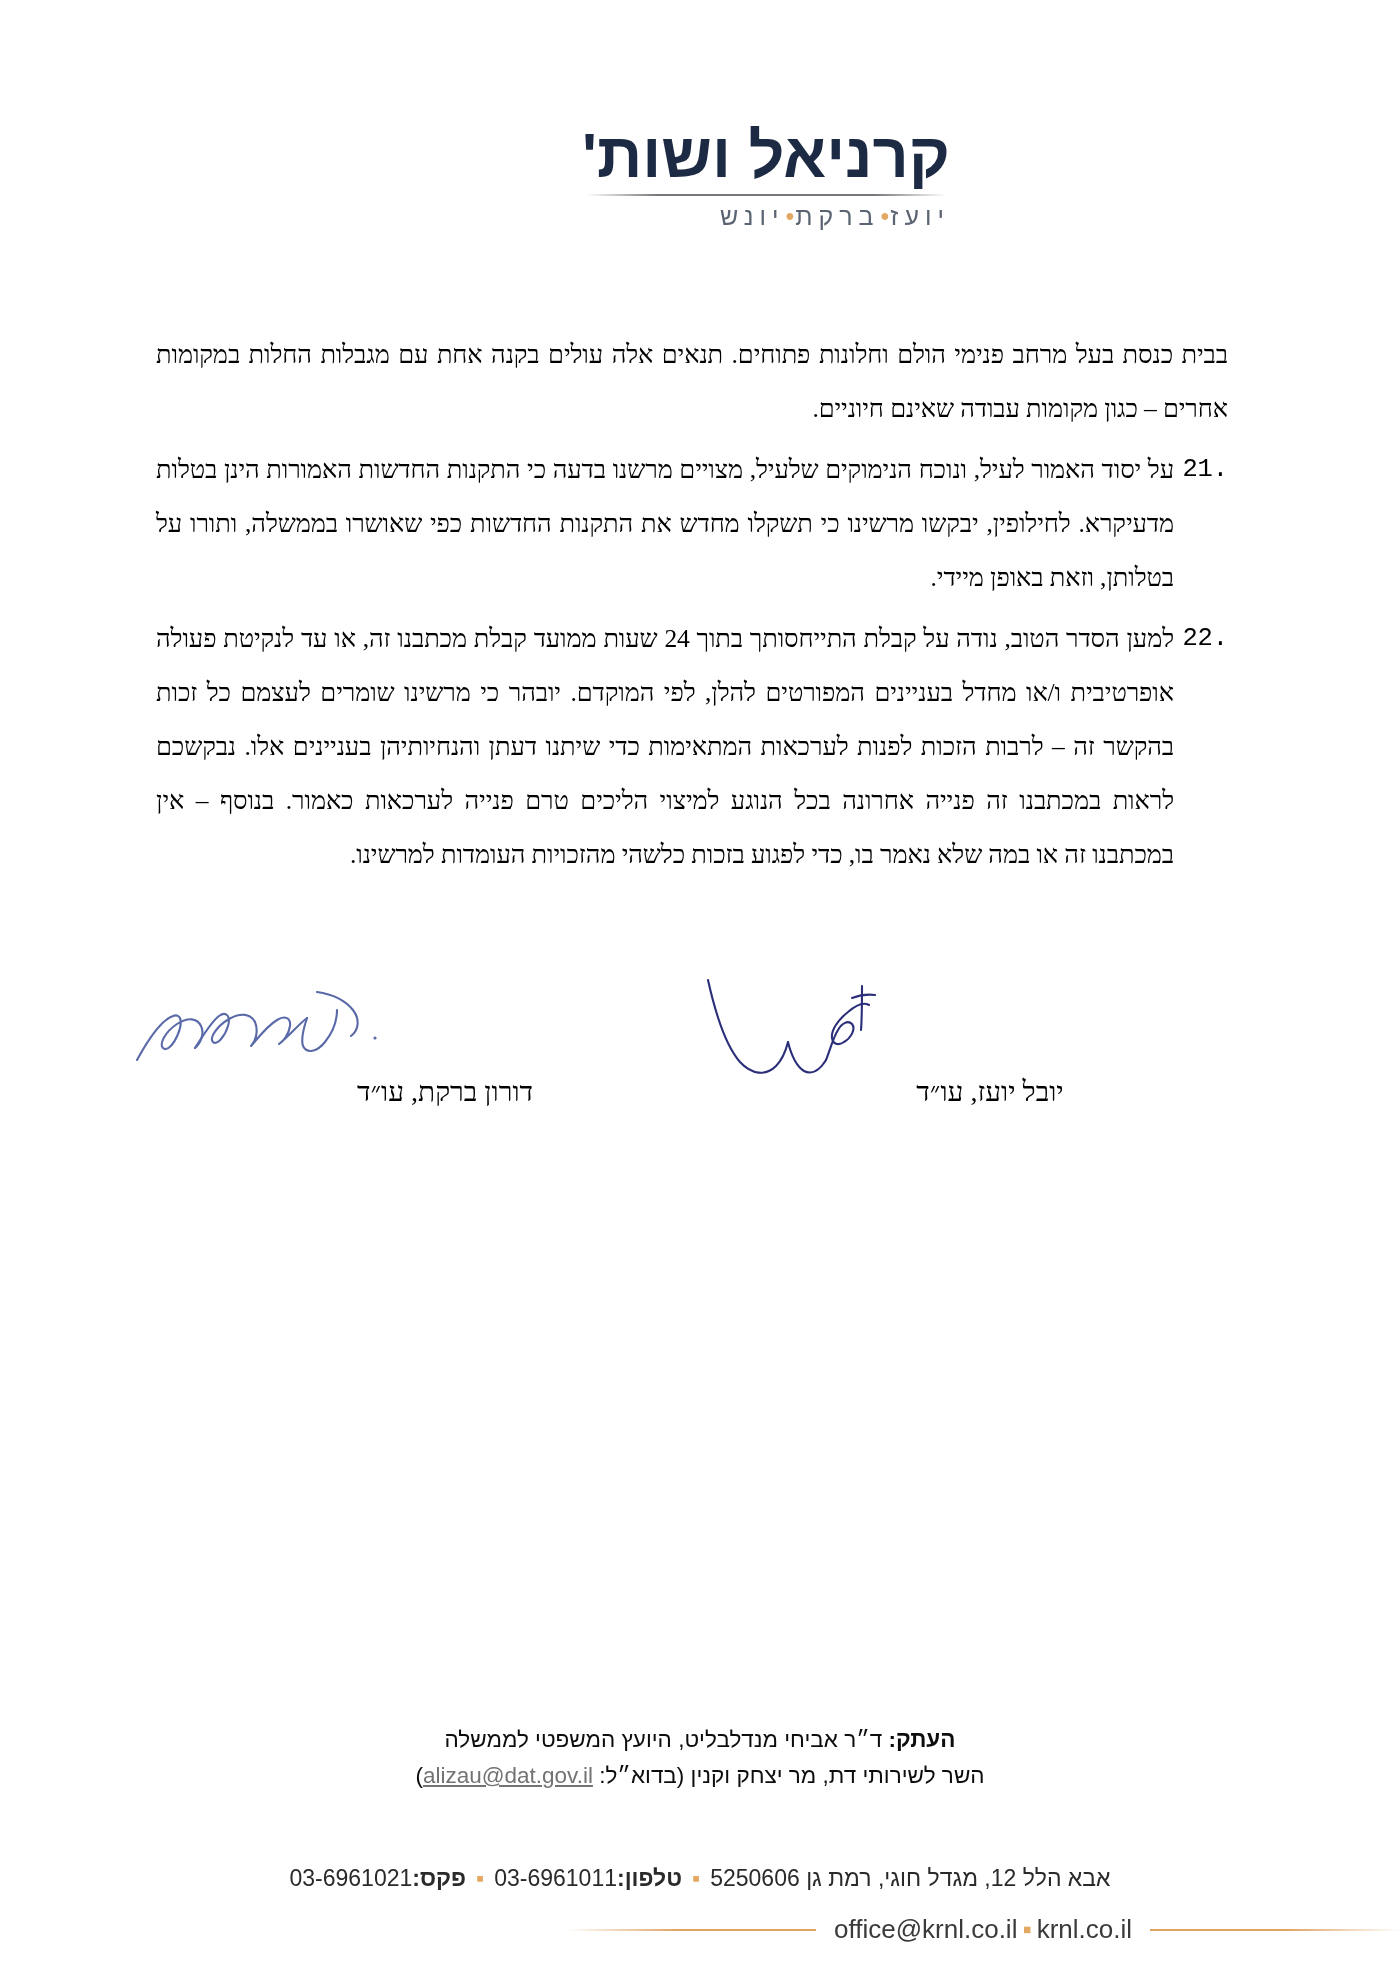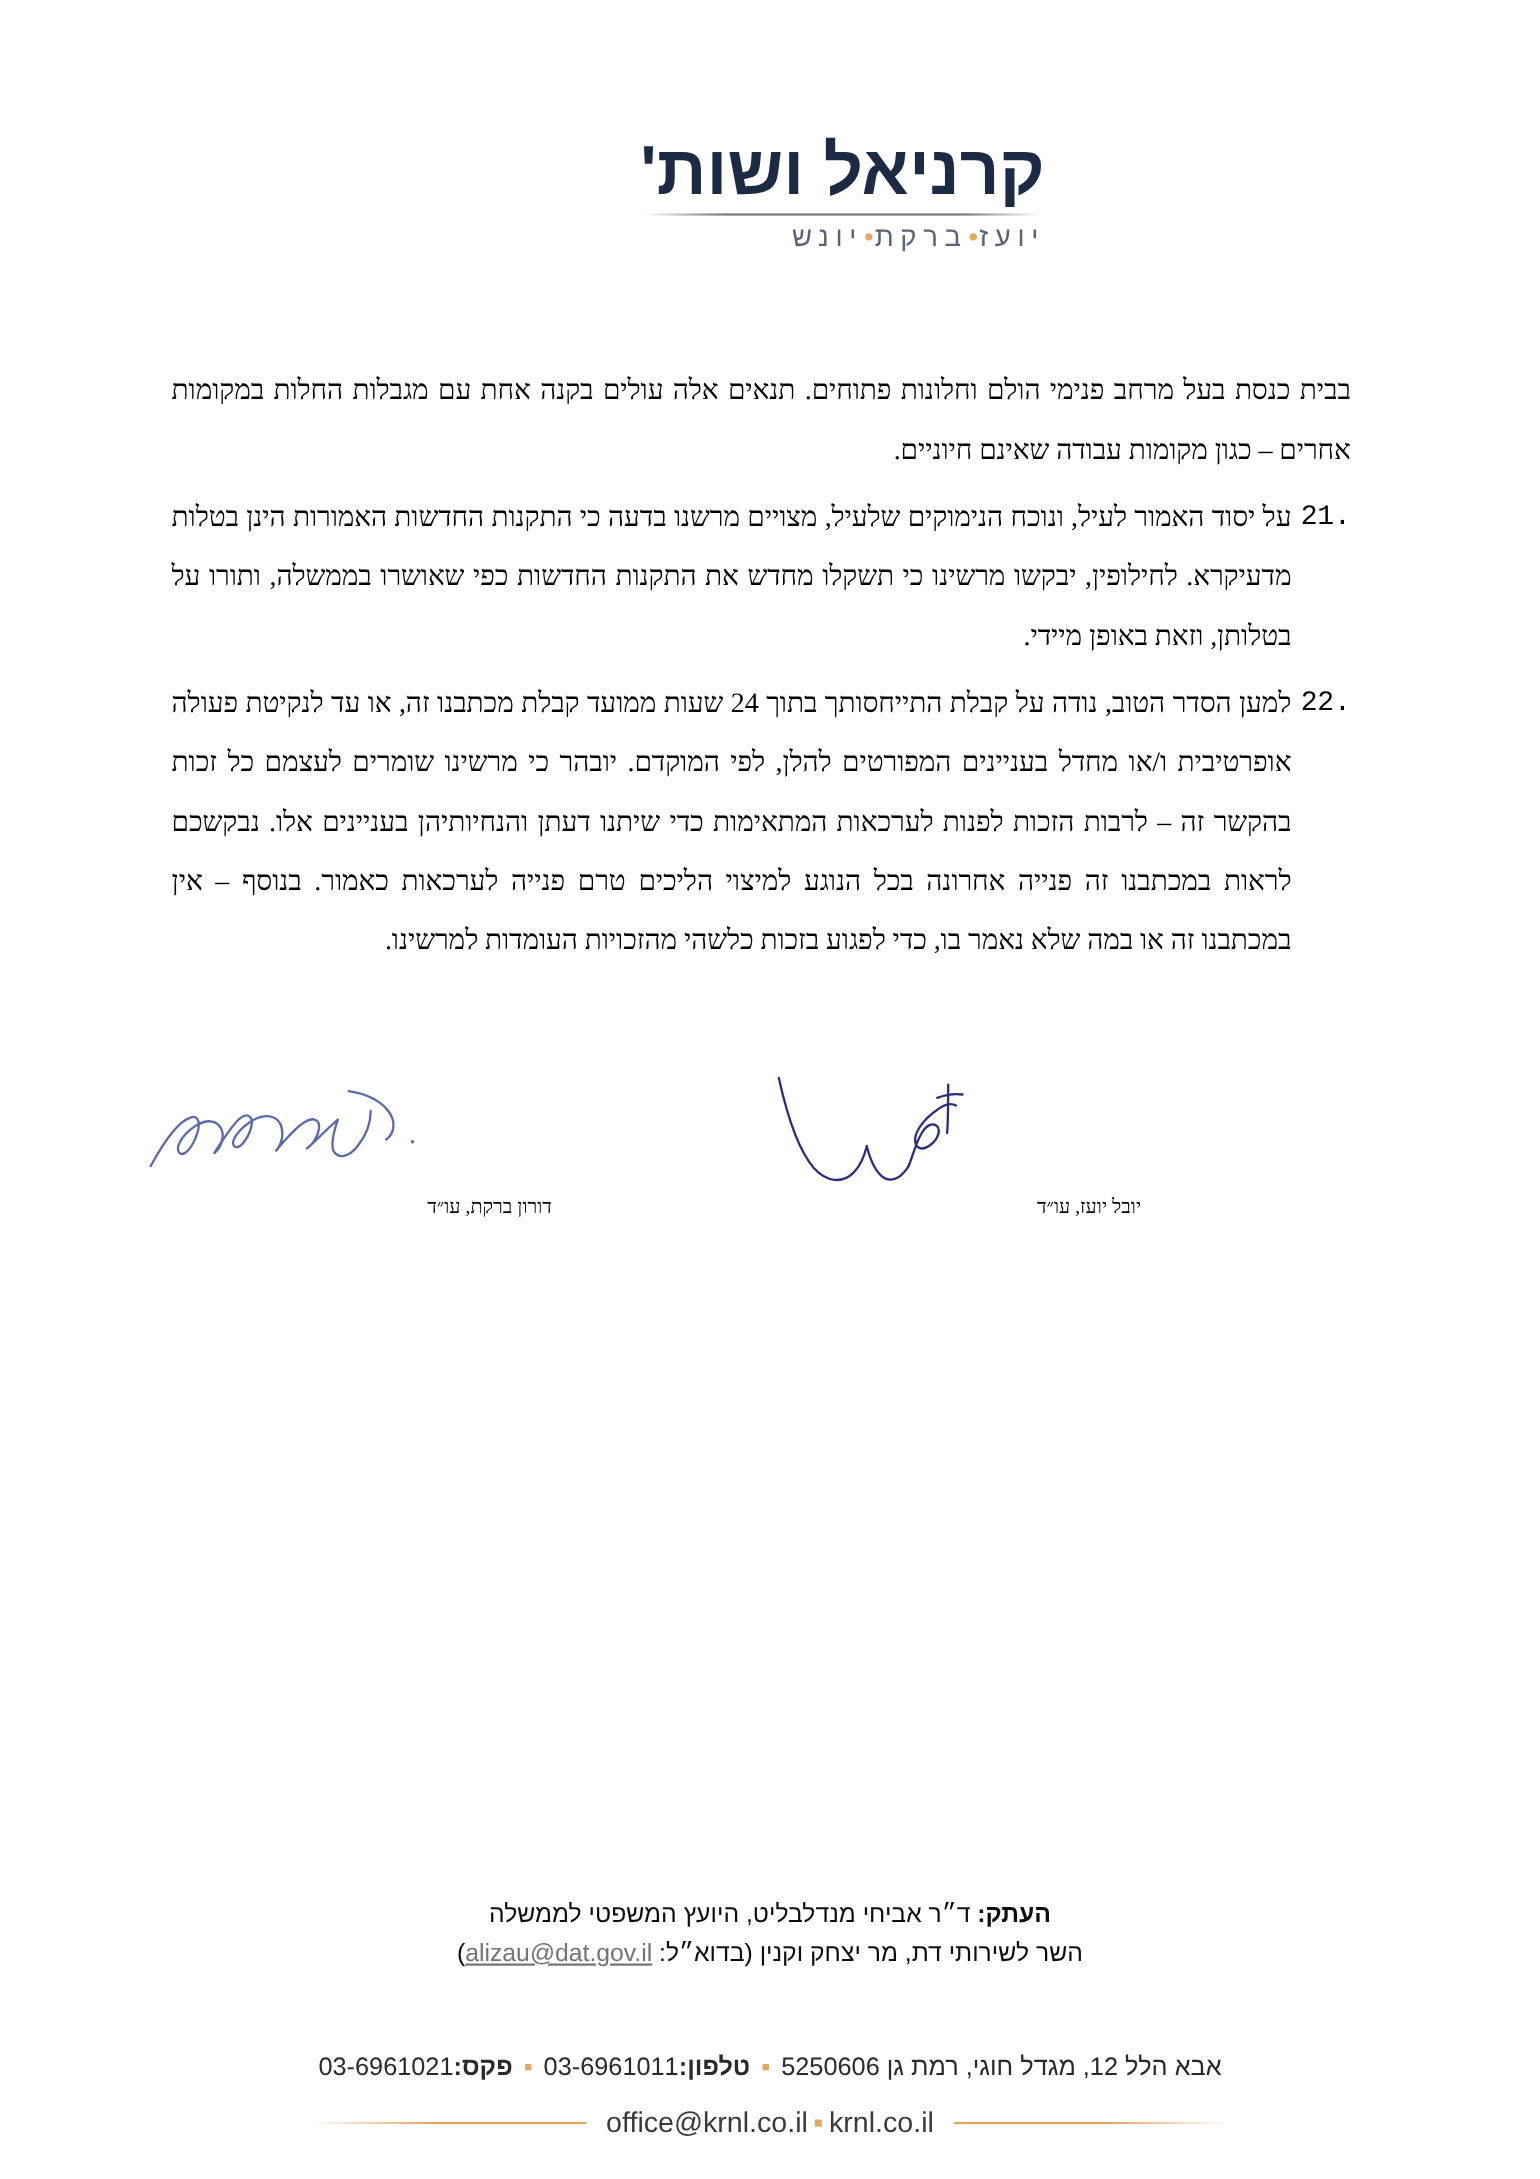--- a/index.html
+++ b/index.html
@@ -196,21 +196,21 @@
     position: absolute;
     width: 100%;
     height: 110px;
     bottom: 22px;
     pointer-events: none;
   }
   .sig-name {
     position: absolute;
     bottom: 0;
     width: 100%;
-    font-size: 18px;
+    font-size: 28px;
     direction: rtl;
     text-align: center;
   }
 
   
   .cc {
     position: absolute;
     top: 1694px;
     left: 0;
     width: 100%;
@@ -246,21 +246,20 @@
     white-space: nowrap;
     margin-bottom: 22px;
   }
   .footer-line1 .bold { font-weight: 700; }
   .footer-line1 .sep { color: #e3a963; padding: 0 10px; }
   .footer-line1 .ltr { direction: ltr; unicode-bidi: embed; }
 
   .footer-line2 {
     display: flex;
     align-items: center;
-    justify-content: center;
     gap: 18px;
   }
   .footer-rule {
     height: 2px;
     width: 250px;
     background: linear-gradient(90deg, rgba(227,169,99,0) 0%, #e0a463 45%, #e0a463 100%);
   }
   .footer-rule.rev {
     background: linear-gradient(270deg, rgba(227,169,99,0) 0%, #e0a463 45%, #e0a463 100%);
   }

